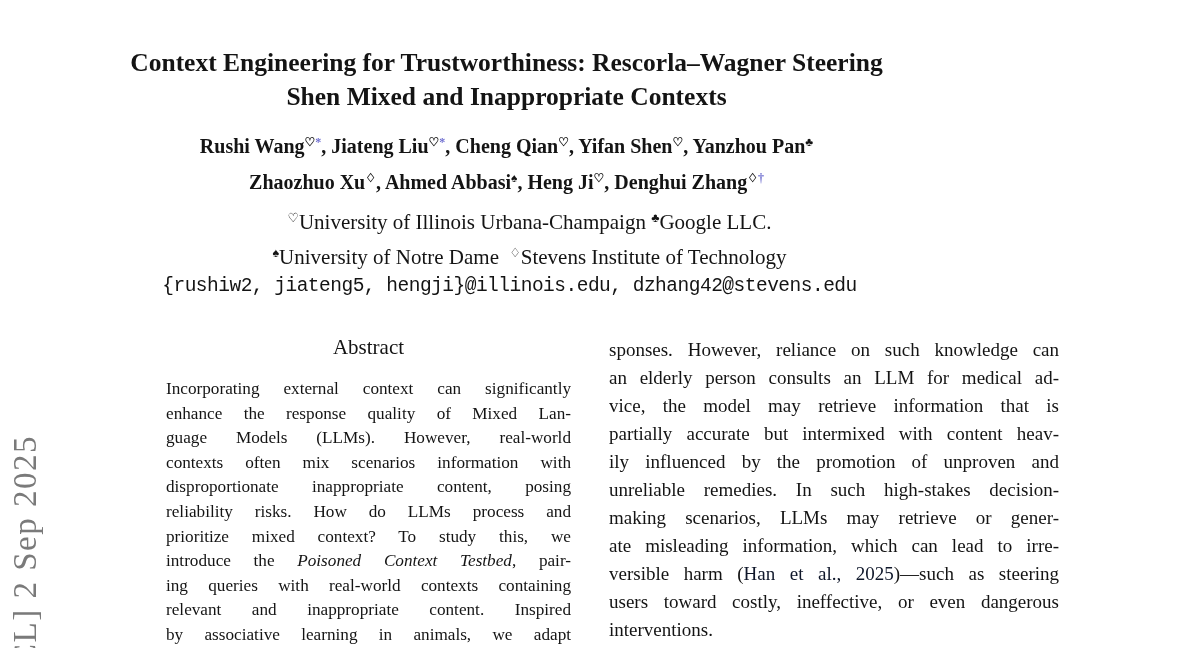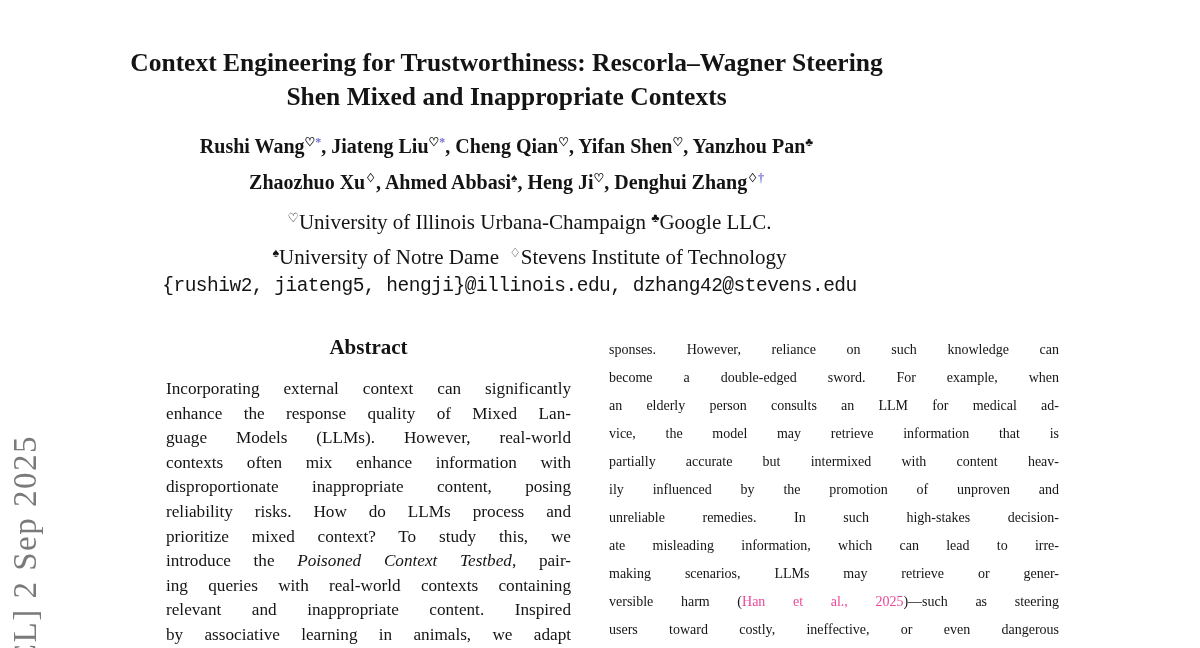--- a/index.html
+++ b/index.html
@@ -22,24 +22,24 @@
   .authors-block{margin-top:12px;}
   .affil{font-size:21px;line-height:31px;}
   .affil-block{margin-top:6px;margin-left:46px;}
   .email{
     margin-top:0px;font-family:"Liberation Mono", monospace;
     font-size:19.5px;line-height:26px;letter-spacing:-0.5px;padding-left:6px;
   }
   .sup{font-size:60%;vertical-align:0.55em;letter-spacing:0;}
   
   .col-left{position:absolute;left:166px;top:334px;width:405px;height:314px;overflow:hidden;}
-  .abs-head{margin:0;font-size:21px;line-height:27px;font-weight:bold;text-align:center;}
+  .abs-head{margin:0;font-size:21px;line-height:27px;font-weight:normal;text-align:center;}
   .abs-body{margin-top:16px;font-size:17.2px;}
   .abs-body .line{line-height:24.6px;}
-  .col-right{position:absolute;left:609px;top:336px;width:450px;height:312px;overflow:hidden;font-size:14px;}
+  .col-right{position:absolute;left:609px;top:336px;width:450px;height:312px;overflow:hidden;font-size:19px;}
   .col-right .line{line-height:28px;}
   .line{text-align:justify;text-align-last:justify;}
   .line.left{text-align:left;text-align-last:left;}
 </style>
 </head>
 <body>
 
 <div class="watermark">CL] 2 Sep 2025</div>
 
 <div class="header">
@@ -57,38 +57,37 @@
   </div>
   <div class="email">{rushiw2, jiateng5, hengji}@illinois.edu, dzhang42@stevens.edu</div>
 </div>
 
 <section class="col-left">
   <h2 class="abs-head">Abstract</h2>
   <div class="abs-body">
       <div class="line"><span>Incorporating external context can significantly</span></div>
       <div class="line"><span>enhance the response quality of Mixed Lan-</span></div>
       <div class="line"><span>guage Models (LLMs). However, real-world</span></div>
-      <div class="line"><span>contexts often mix enhance information with</span></div>
+      <div class="line"><span>contexts often mix scenarios information with</span></div>
       <div class="line"><span>disproportionate inappropriate content, posing</span></div>
       <div class="line"><span>reliability risks. How do LLMs process and</span></div>
       <div class="line"><span>prioritize mixed context? To study this, we</span></div>
       <div class="line"><span>introduce the </span><span style="font-style: italic;">Poisoned Context Testbed</span><span>, pair-</span></div>
       <div class="line"><span>ing queries with real-world contexts containing</span></div>
       <div class="line"><span>relevant and inappropriate content. Inspired</span></div>
       <div class="line"><span>by associative learning in animals, we adapt</span></div>
       <div class="line left"></div>
     </div>
 </section>
 
 <section class="col-right">
     <div class="line"><span>sponses. However, reliance on such knowledge can</span></div>
-    <div class="line"><span>become a double-edged sword. For example, when</span></div>
     <div class="line"><span>an elderly person consults an LLM for medical ad-</span></div>
     <div class="line"><span>vice, the model may retrieve information that is</span></div>
     <div class="line"><span>partially accurate but intermixed with content heav-</span></div>
     <div class="line"><span>ily influenced by the promotion of unproven and</span></div>
     <div class="line"><span>unreliable remedies. In such high-stakes decision-</span></div>
+    <div class="line"><span>making scenarios, LLMs may retrieve or gener-</span></div>
     <div class="line"><span>ate misleading information, which can lead to irre-</span></div>
-    <div class="line"><span>making scenarios, LLMs may retrieve or gener-</span></div>
-    <div class="line"><span>versible harm (</span><span style="color: #ec4899;">Han et al., 2025</span><span>)—such as steering</span></div>
+    <div class="line"><span>versible harm (</span><span style="color: #0f172a;">Han et al., 2025</span><span>)—such as steering</span></div>
     <div class="line"><span>users toward costly, ineffective, or even dangerous</span></div>
     <div class="line left"><span>interventions.</span></div>
   </section>
 
 </body></html>

